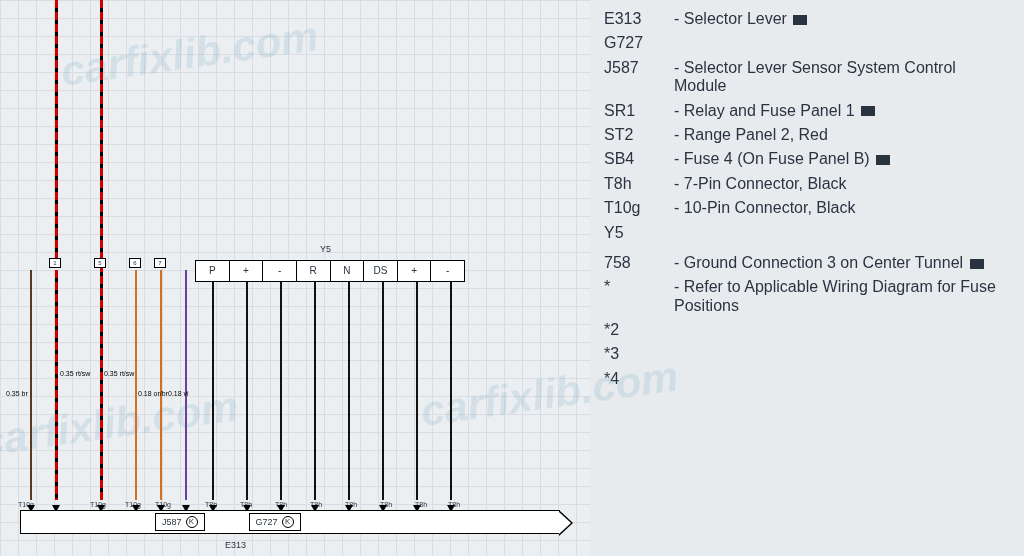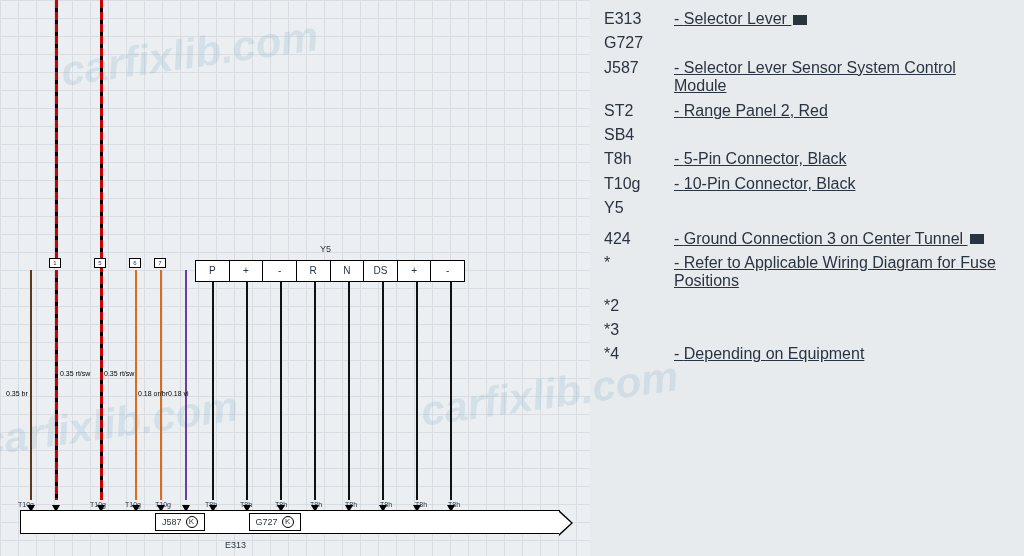--- a/index.html
+++ b/index.html
@@ -50,21 +50,20 @@
   .legend-row {
     display: flex;
     margin-bottom: 6px;
   }
   .legend-code {
     width: 70px;
     flex-shrink: 0;
   }
   .legend-desc {
     flex: 1;
-    text-decoration: underline;
   }
   .legend-desc::before { content: "- "; }
   .ref-icon {
     display: inline-block;
     width: 14px; height: 10px;
     background: #2a3440;
     vertical-align: middle;
     margin-left: 2px;
   }
 
@@ -289,52 +288,56 @@
         <div class="legend-desc">Selector Lever <span class="ref-icon"></span></div>
       </div>
       <div class="legend-row">
         <div class="legend-code">G727</div>
       </div>
       <div class="legend-row">
         <div class="legend-code">J587</div>
         <div class="legend-desc">Selector Lever Sensor System Control Module</div>
       </div>
       <div class="legend-row">
+        <div class="legend-code">SR1</div>
+        <div class="legend-desc">Relay and Fuse Panel 1 <span class="ref-icon"></span></div>
+      </div>
+      <div class="legend-row">
         <div class="legend-code">ST2</div>
         <div class="legend-desc">Range Panel 2, Red</div>
       </div>
       <div class="legend-row">
         <div class="legend-code">SB4</div>
+        <div class="legend-desc">Fuse 4 (On Fuse Panel B) <span class="ref-icon"></span></div>
       </div>
       <div class="legend-row">
         <div class="legend-code">T8h</div>
-        <div class="legend-desc">5-Pin Connector, Black</div>
+        <div class="legend-desc">7-Pin Connector, Black</div>
       </div>
       <div class="legend-row">
         <div class="legend-code">T10g</div>
         <div class="legend-desc">10-Pin Connector, Black</div>
       </div>
       <div class="legend-row">
         <div class="legend-code">Y5</div>
       </div>
       <div class="legend-row">
       </div>
       <div class="legend-row">
-        <div class="legend-code">424</div>
+        <div class="legend-code">758</div>
         <div class="legend-desc">Ground Connection 3 on Center Tunnel <span class="ref-icon"></span></div>
       </div>
       <div class="legend-row">
         <div class="legend-code">*</div>
         <div class="legend-desc">Refer to Applicable Wiring Diagram for Fuse Positions</div>
       </div>
       <div class="legend-row">
         <div class="legend-code">*2</div>
       </div>
       <div class="legend-row">
         <div class="legend-code">*3</div>
       </div>
       <div class="legend-row">
         <div class="legend-code">*4</div>
-        <div class="legend-desc">Depending on Equipment</div>
       </div>
     </div>
 
 </div>
 
 </body></html>

